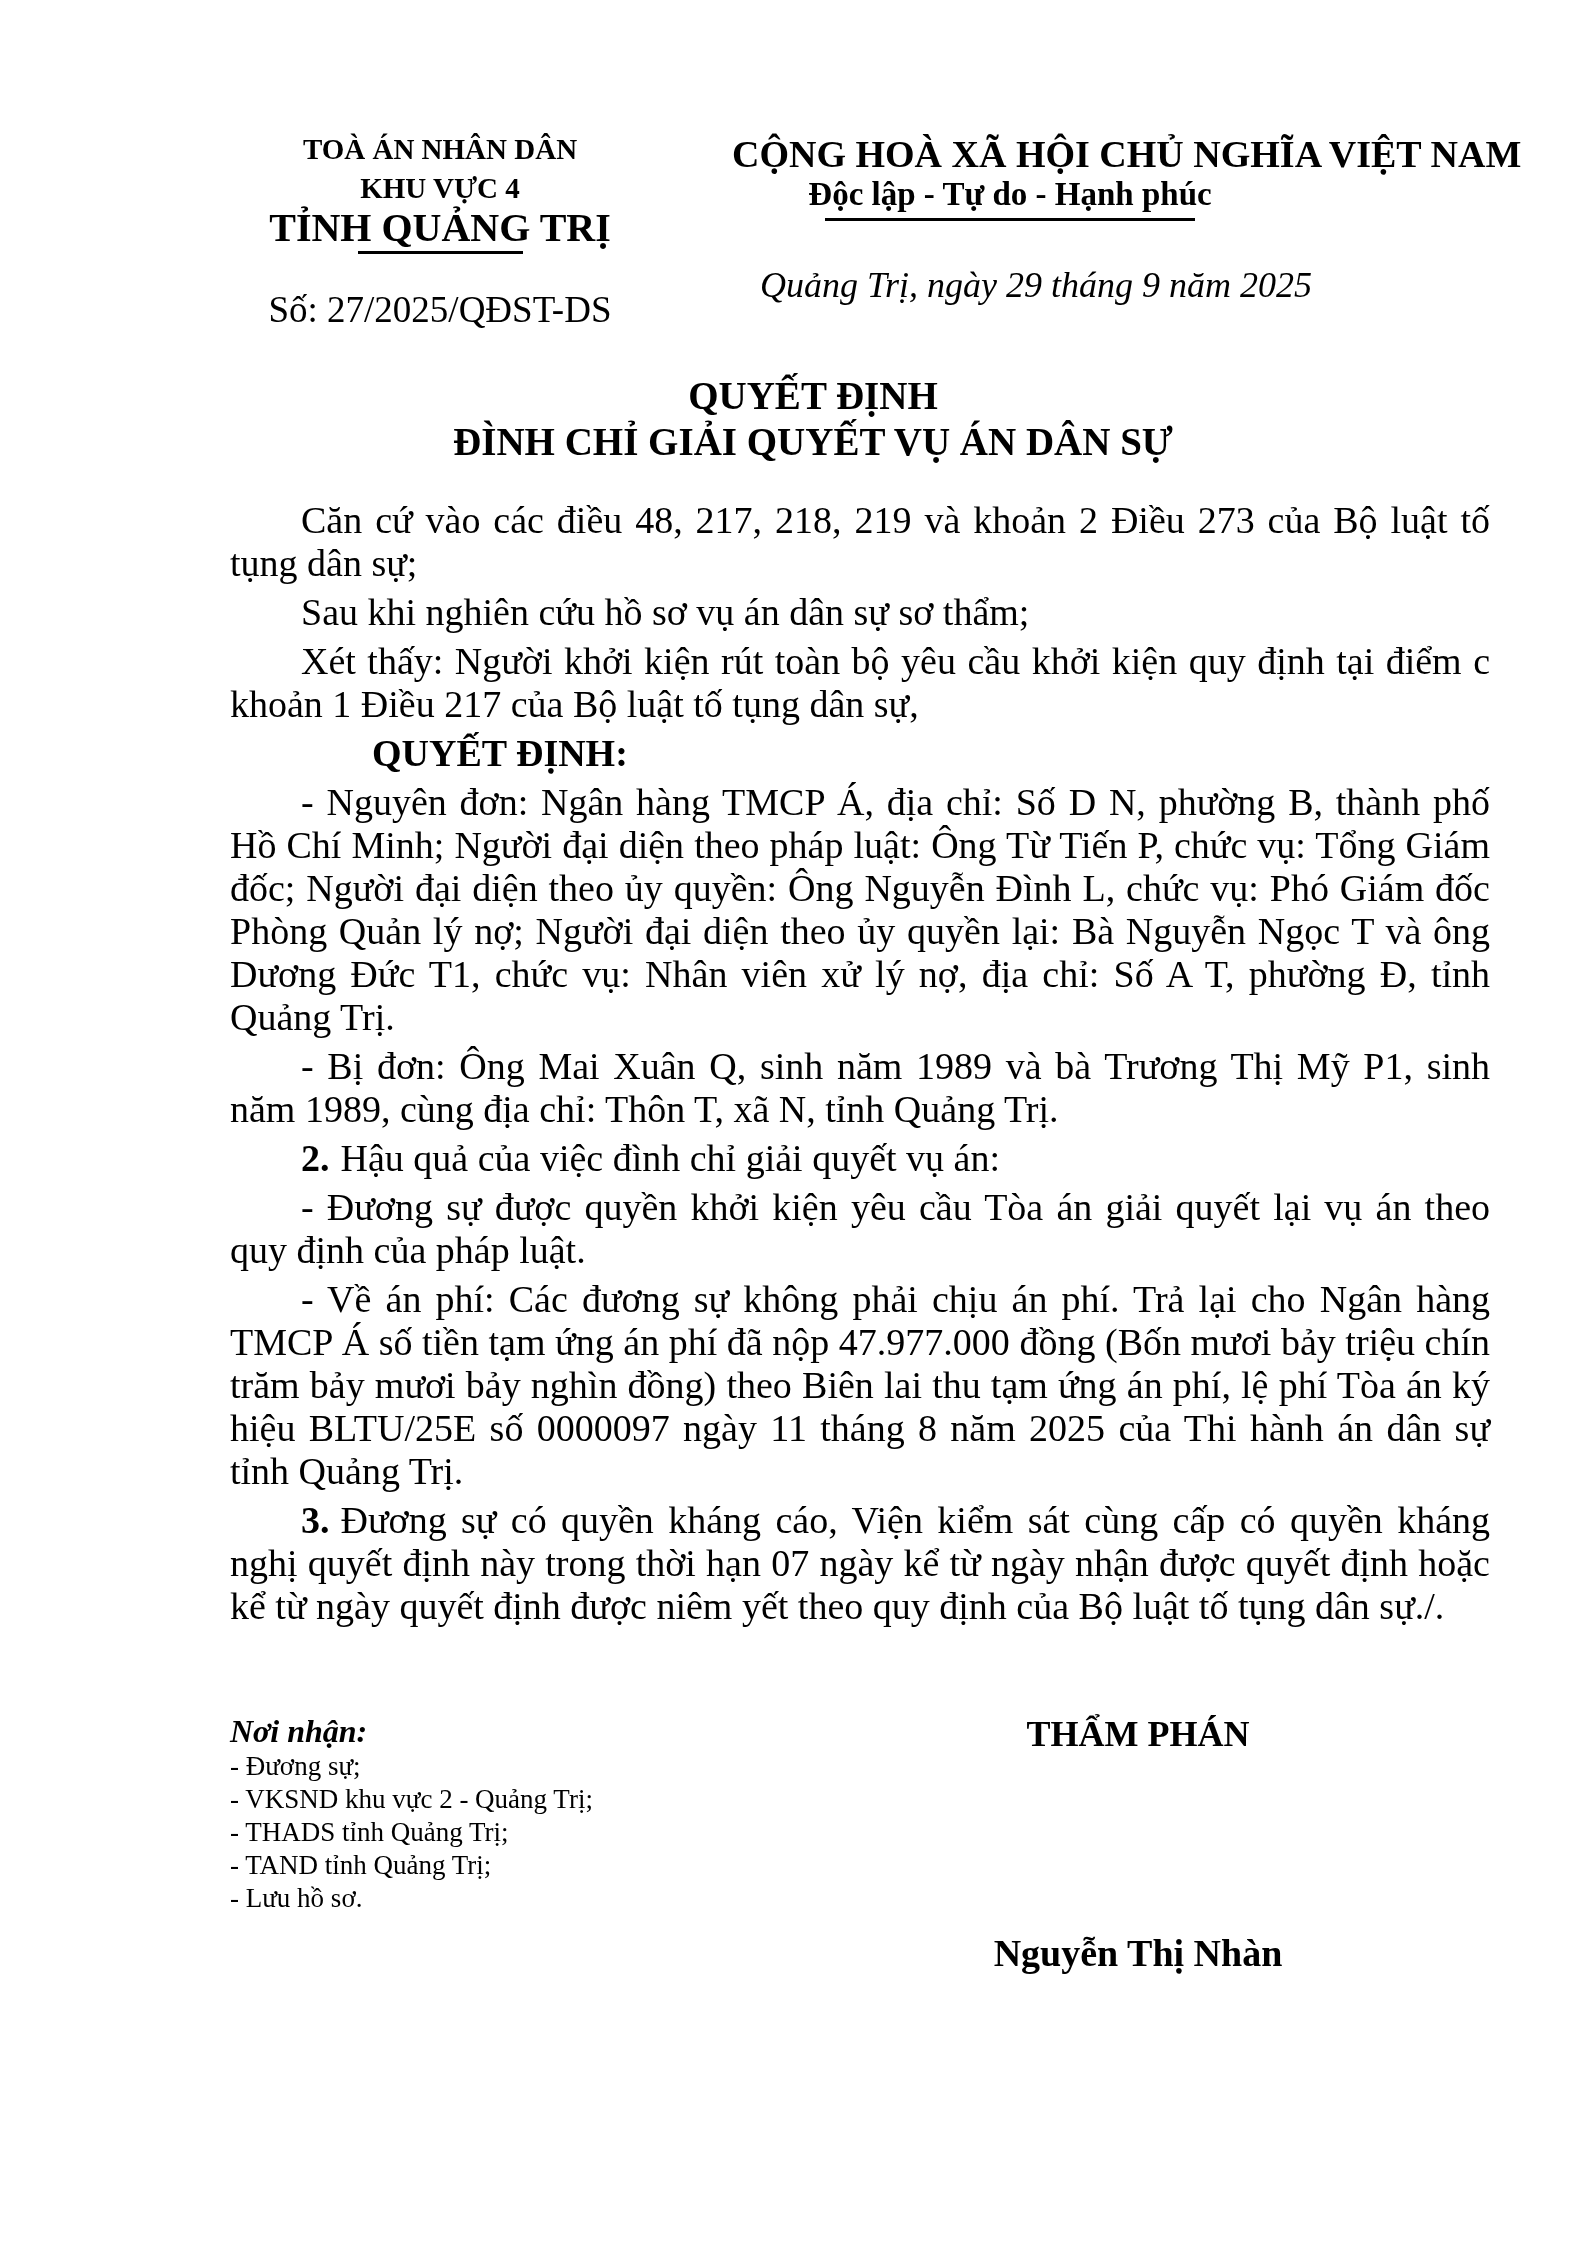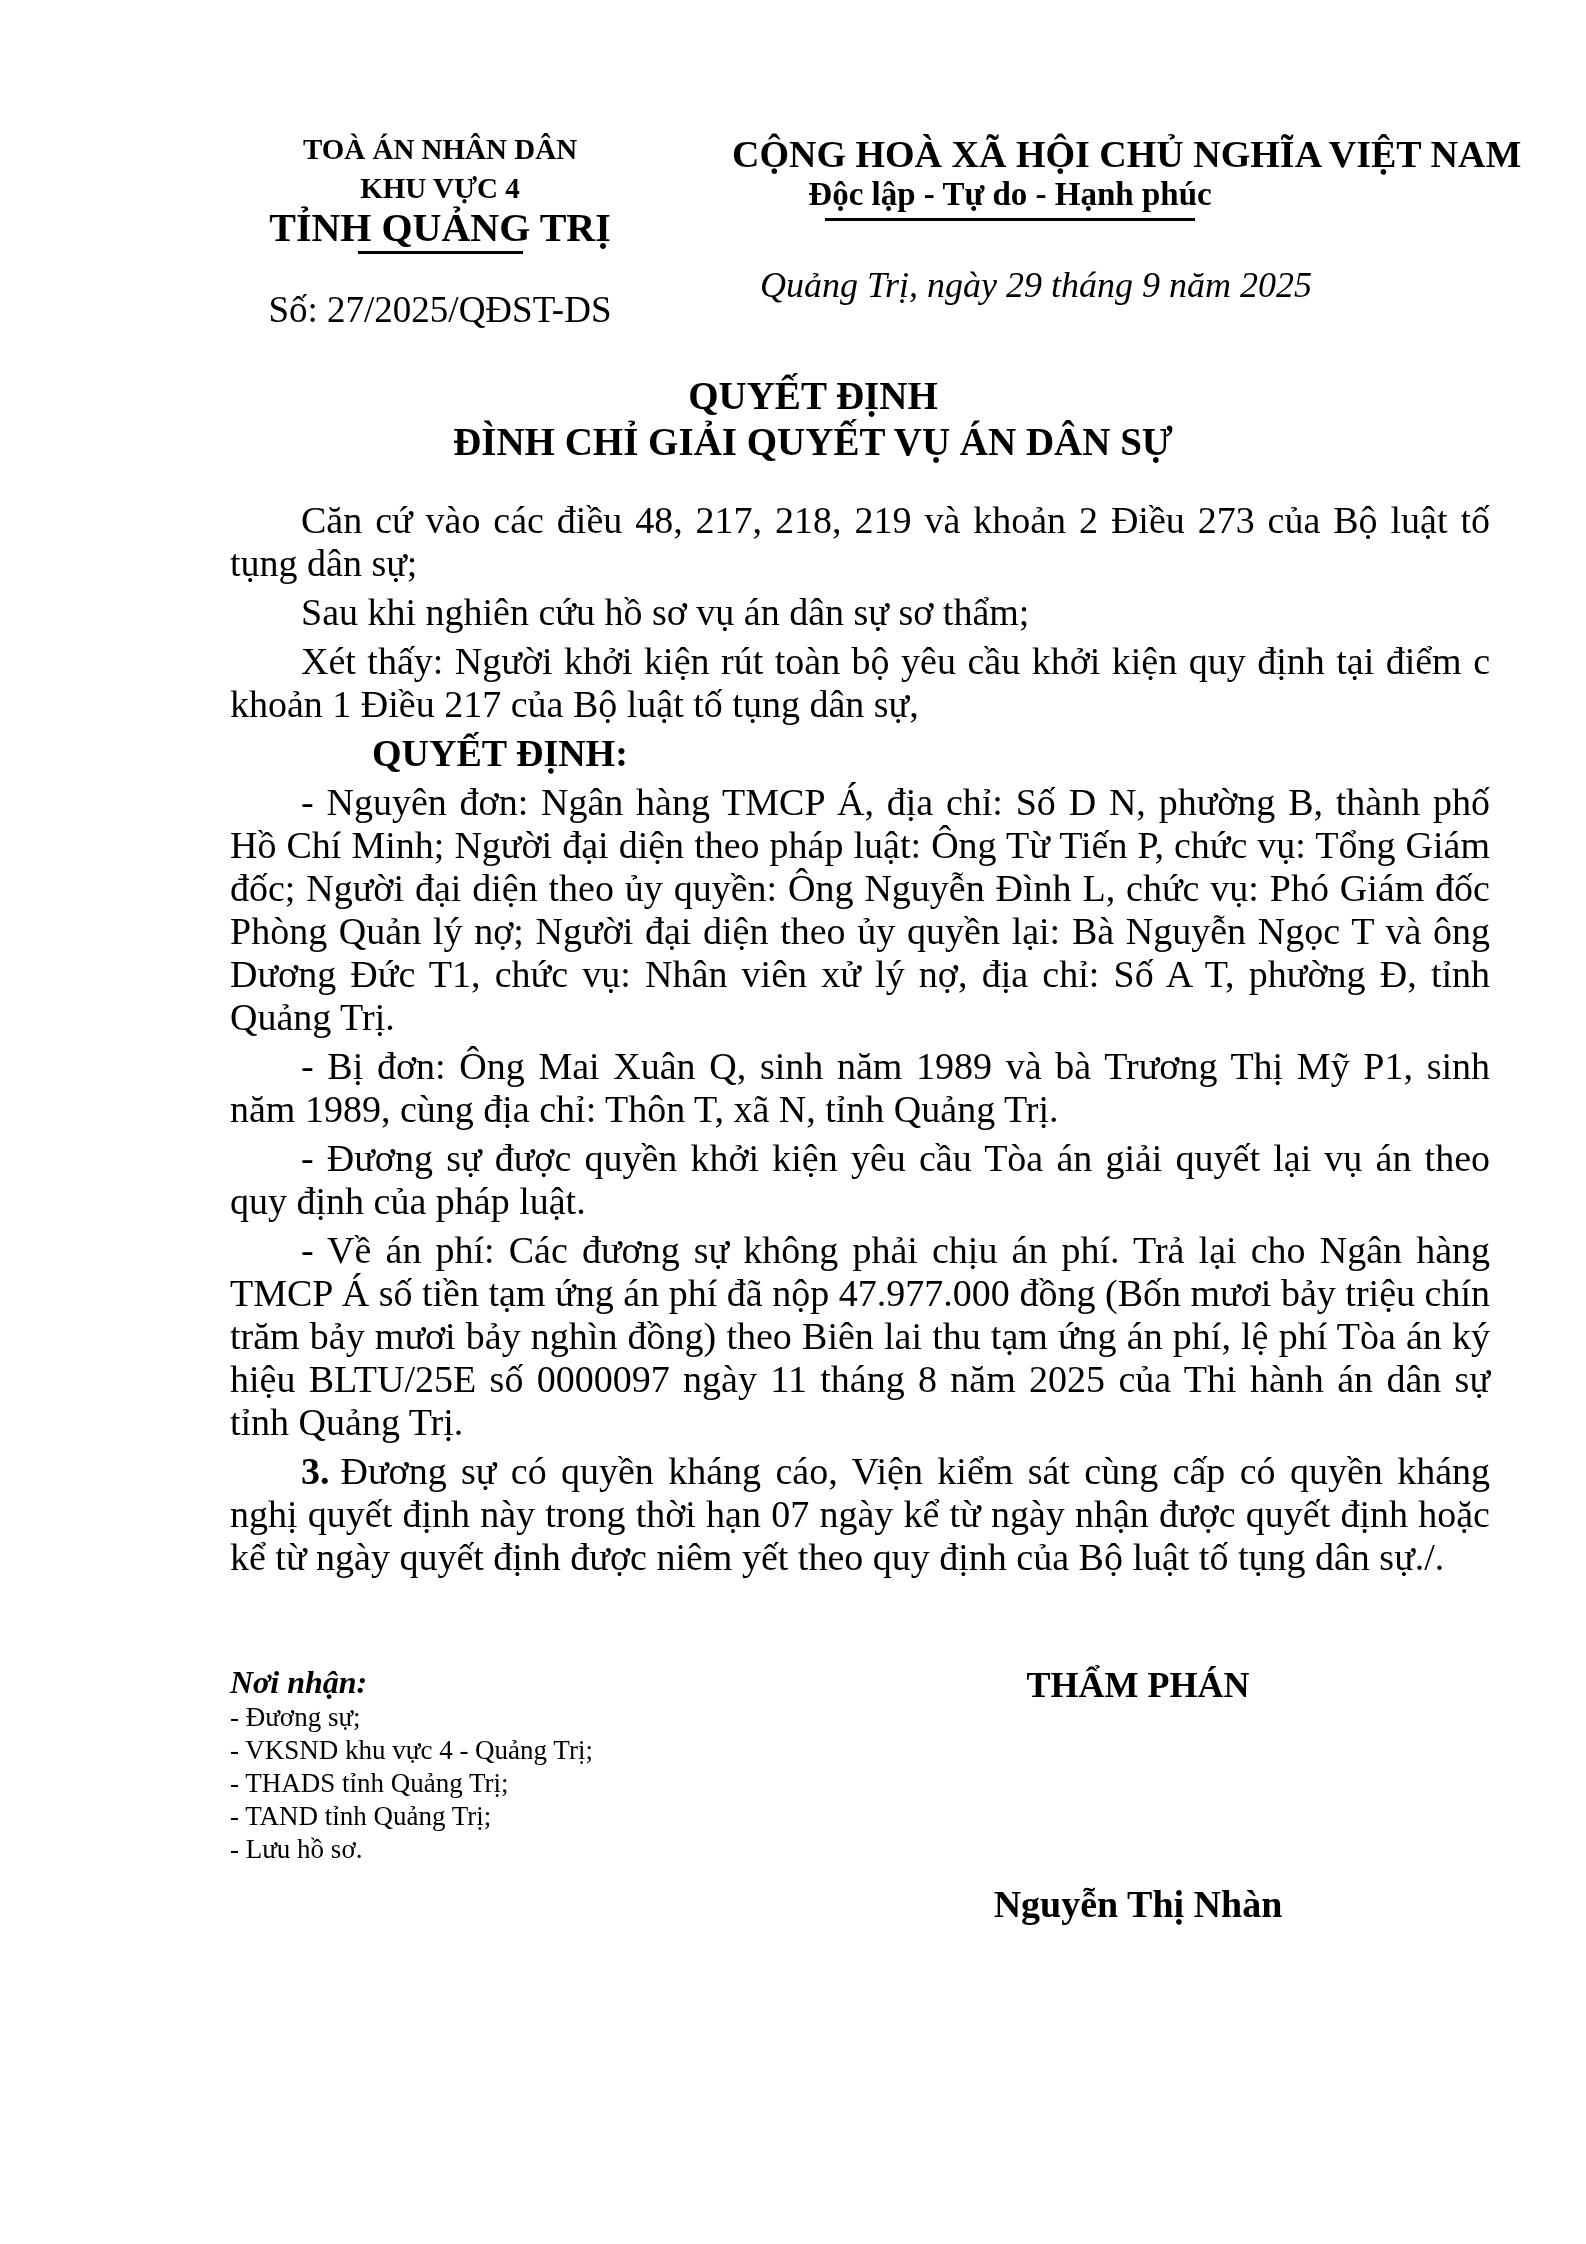--- a/index.html
+++ b/index.html
@@ -95,34 +95,35 @@
     <p>Sau khi nghiên cứu hồ sơ vụ án dân sự sơ thẩm;</p>
     <p>Xét thấy: Người khởi kiện rút toàn bộ yêu cầu khởi kiện quy định tại điểm c khoản 1 Điều 217 của Bộ luật tố tụng dân sự,</p>
 
     <p class="decision-heading"><span>QUYẾT ĐỊNH:</span></p>
 
 
     <p>- Nguyên đơn: Ngân hàng TMCP Á, địa chỉ: Số D N, phường B, thành phố Hồ Chí Minh; Người đại diện theo pháp luật: Ông Từ Tiến P, chức vụ: Tổng Giám đốc; Người đại diện theo ủy quyền: Ông Nguyễn Đình L, chức vụ: Phó Giám đốc Phòng Quản lý nợ; Người đại diện theo ủy quyền lại: Bà Nguyễn Ngọc T và ông Dương Đức T1, chức vụ: Nhân viên xử lý nợ, địa chỉ: Số A T, phường Đ, tỉnh Quảng Trị.</p>
 
     <p>- Bị đơn: Ông Mai Xuân Q, sinh năm 1989 và bà Trương Thị Mỹ P1, sinh năm 1989, cùng địa chỉ: Thôn T, xã N, tỉnh Quảng Trị.</p>
 
+    <p><b class="marker">2.</b><span>Hậu quả của việc đình chỉ giải quyết vụ án:</span></p>
 
     <p>- Đương sự được quyền khởi kiện yêu cầu Tòa án giải quyết lại vụ án theo quy định của pháp luật.</p>
 
     <p>- Về án phí: Các đương sự không phải chịu án phí. Trả lại cho Ngân hàng TMCP Á số tiền tạm ứng án phí đã nộp 47.977.000 đồng (Bốn mươi bảy triệu chín trăm bảy mươi bảy nghìn đồng) theo Biên lai thu tạm ứng án phí, lệ phí Tòa án ký hiệu BLTU/25E số 0000097 ngày 11 tháng 8 năm 2025 của Thi hành án dân sự tỉnh Quảng Trị.</p>
 
     <p><b class="marker">3.</b><span>Đương sự có quyền kháng cáo, Viện kiểm sát cùng cấp có quyền kháng nghị quyết định này trong thời hạn 07 ngày kể từ ngày nhận được quyết định hoặc kể từ ngày quyết định được niêm yết theo quy định của Bộ luật tố tụng dân sự./.</span></p>
   </div>
 
   <div class="footer">
 
     <div class="recipients">
       <div class="recipients-label">Nơi nhận:</div>
       <div class="recipient">- Đương sự;</div>
-      <div class="recipient">- VKSND khu vực 4 - Quảng Trị;</div>
+      <div class="recipient">- VKSND khu vực 2 - Quảng Trị;</div>
       <div class="recipient">- THADS tỉnh Quảng Trị;</div>
       <div class="recipient">- TAND tỉnh Quảng Trị;</div>
       <div class="recipient">- Lưu hồ sơ.</div>
     </div>
 
     <div class="signature-block">
       <div class="judge-title">THẨM PHÁN</div>
       <div class="judge-name">Nguyễn Thị Nhàn</div>
     </div>
   </div>

